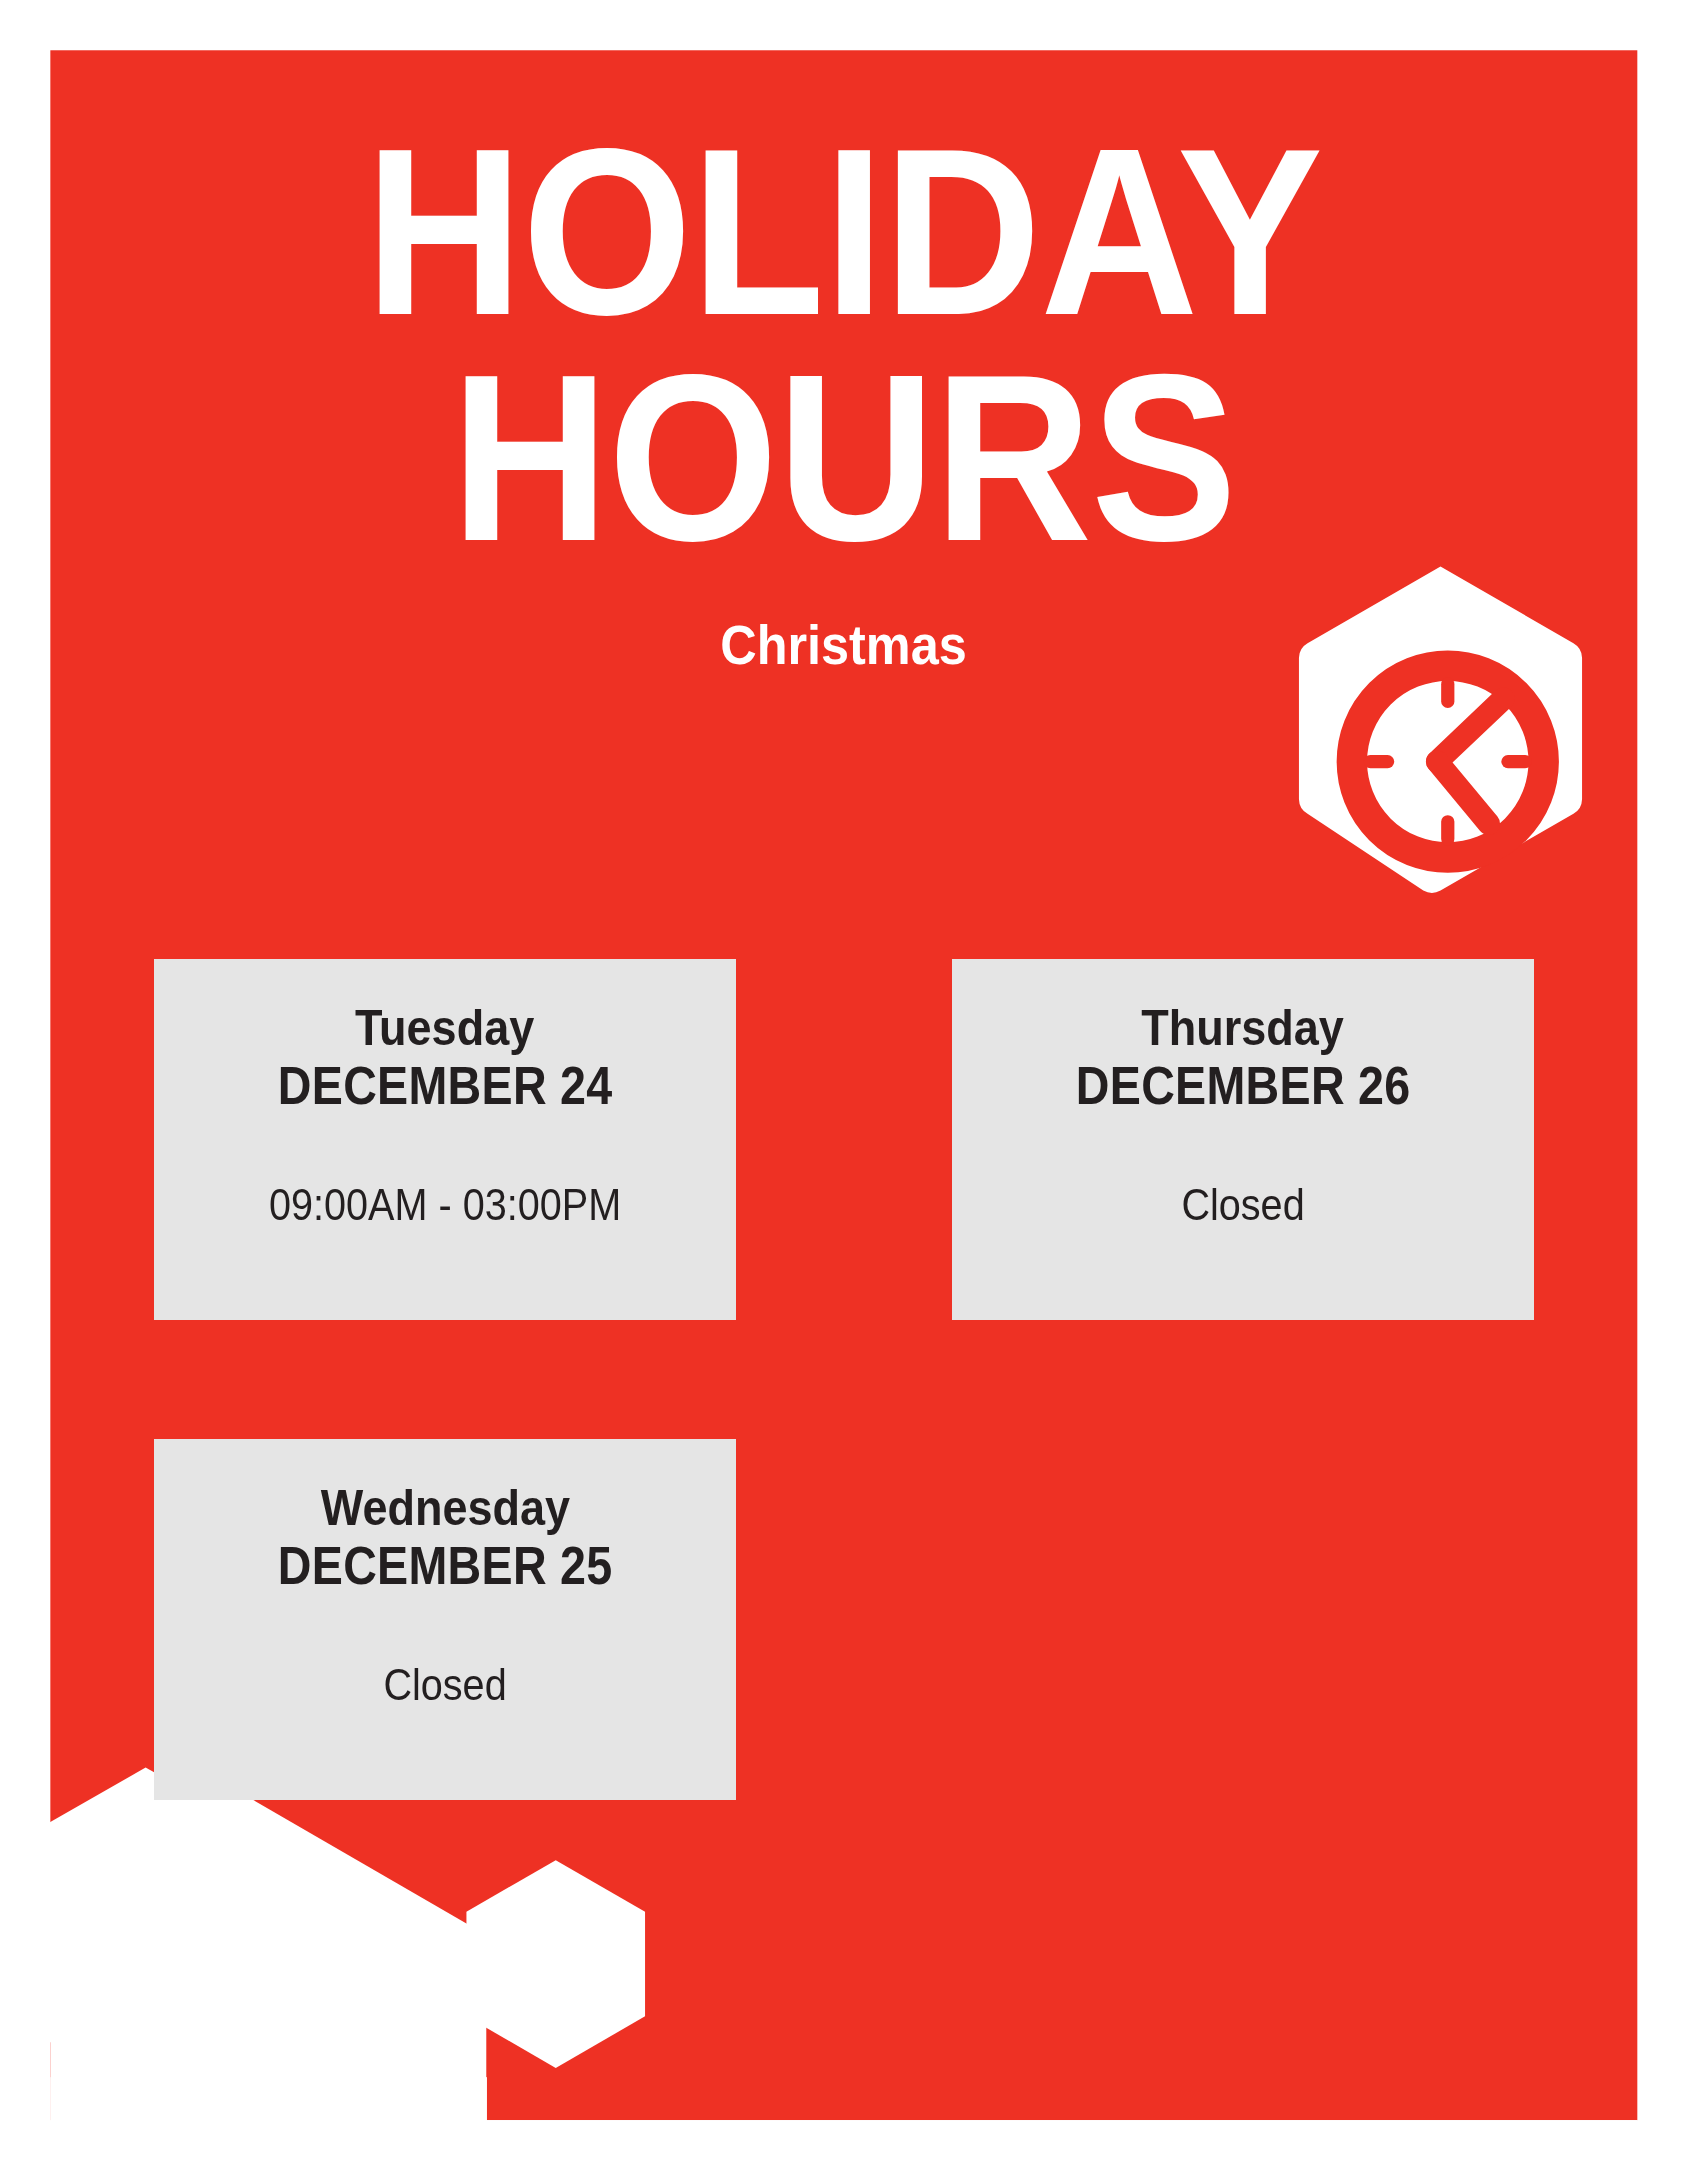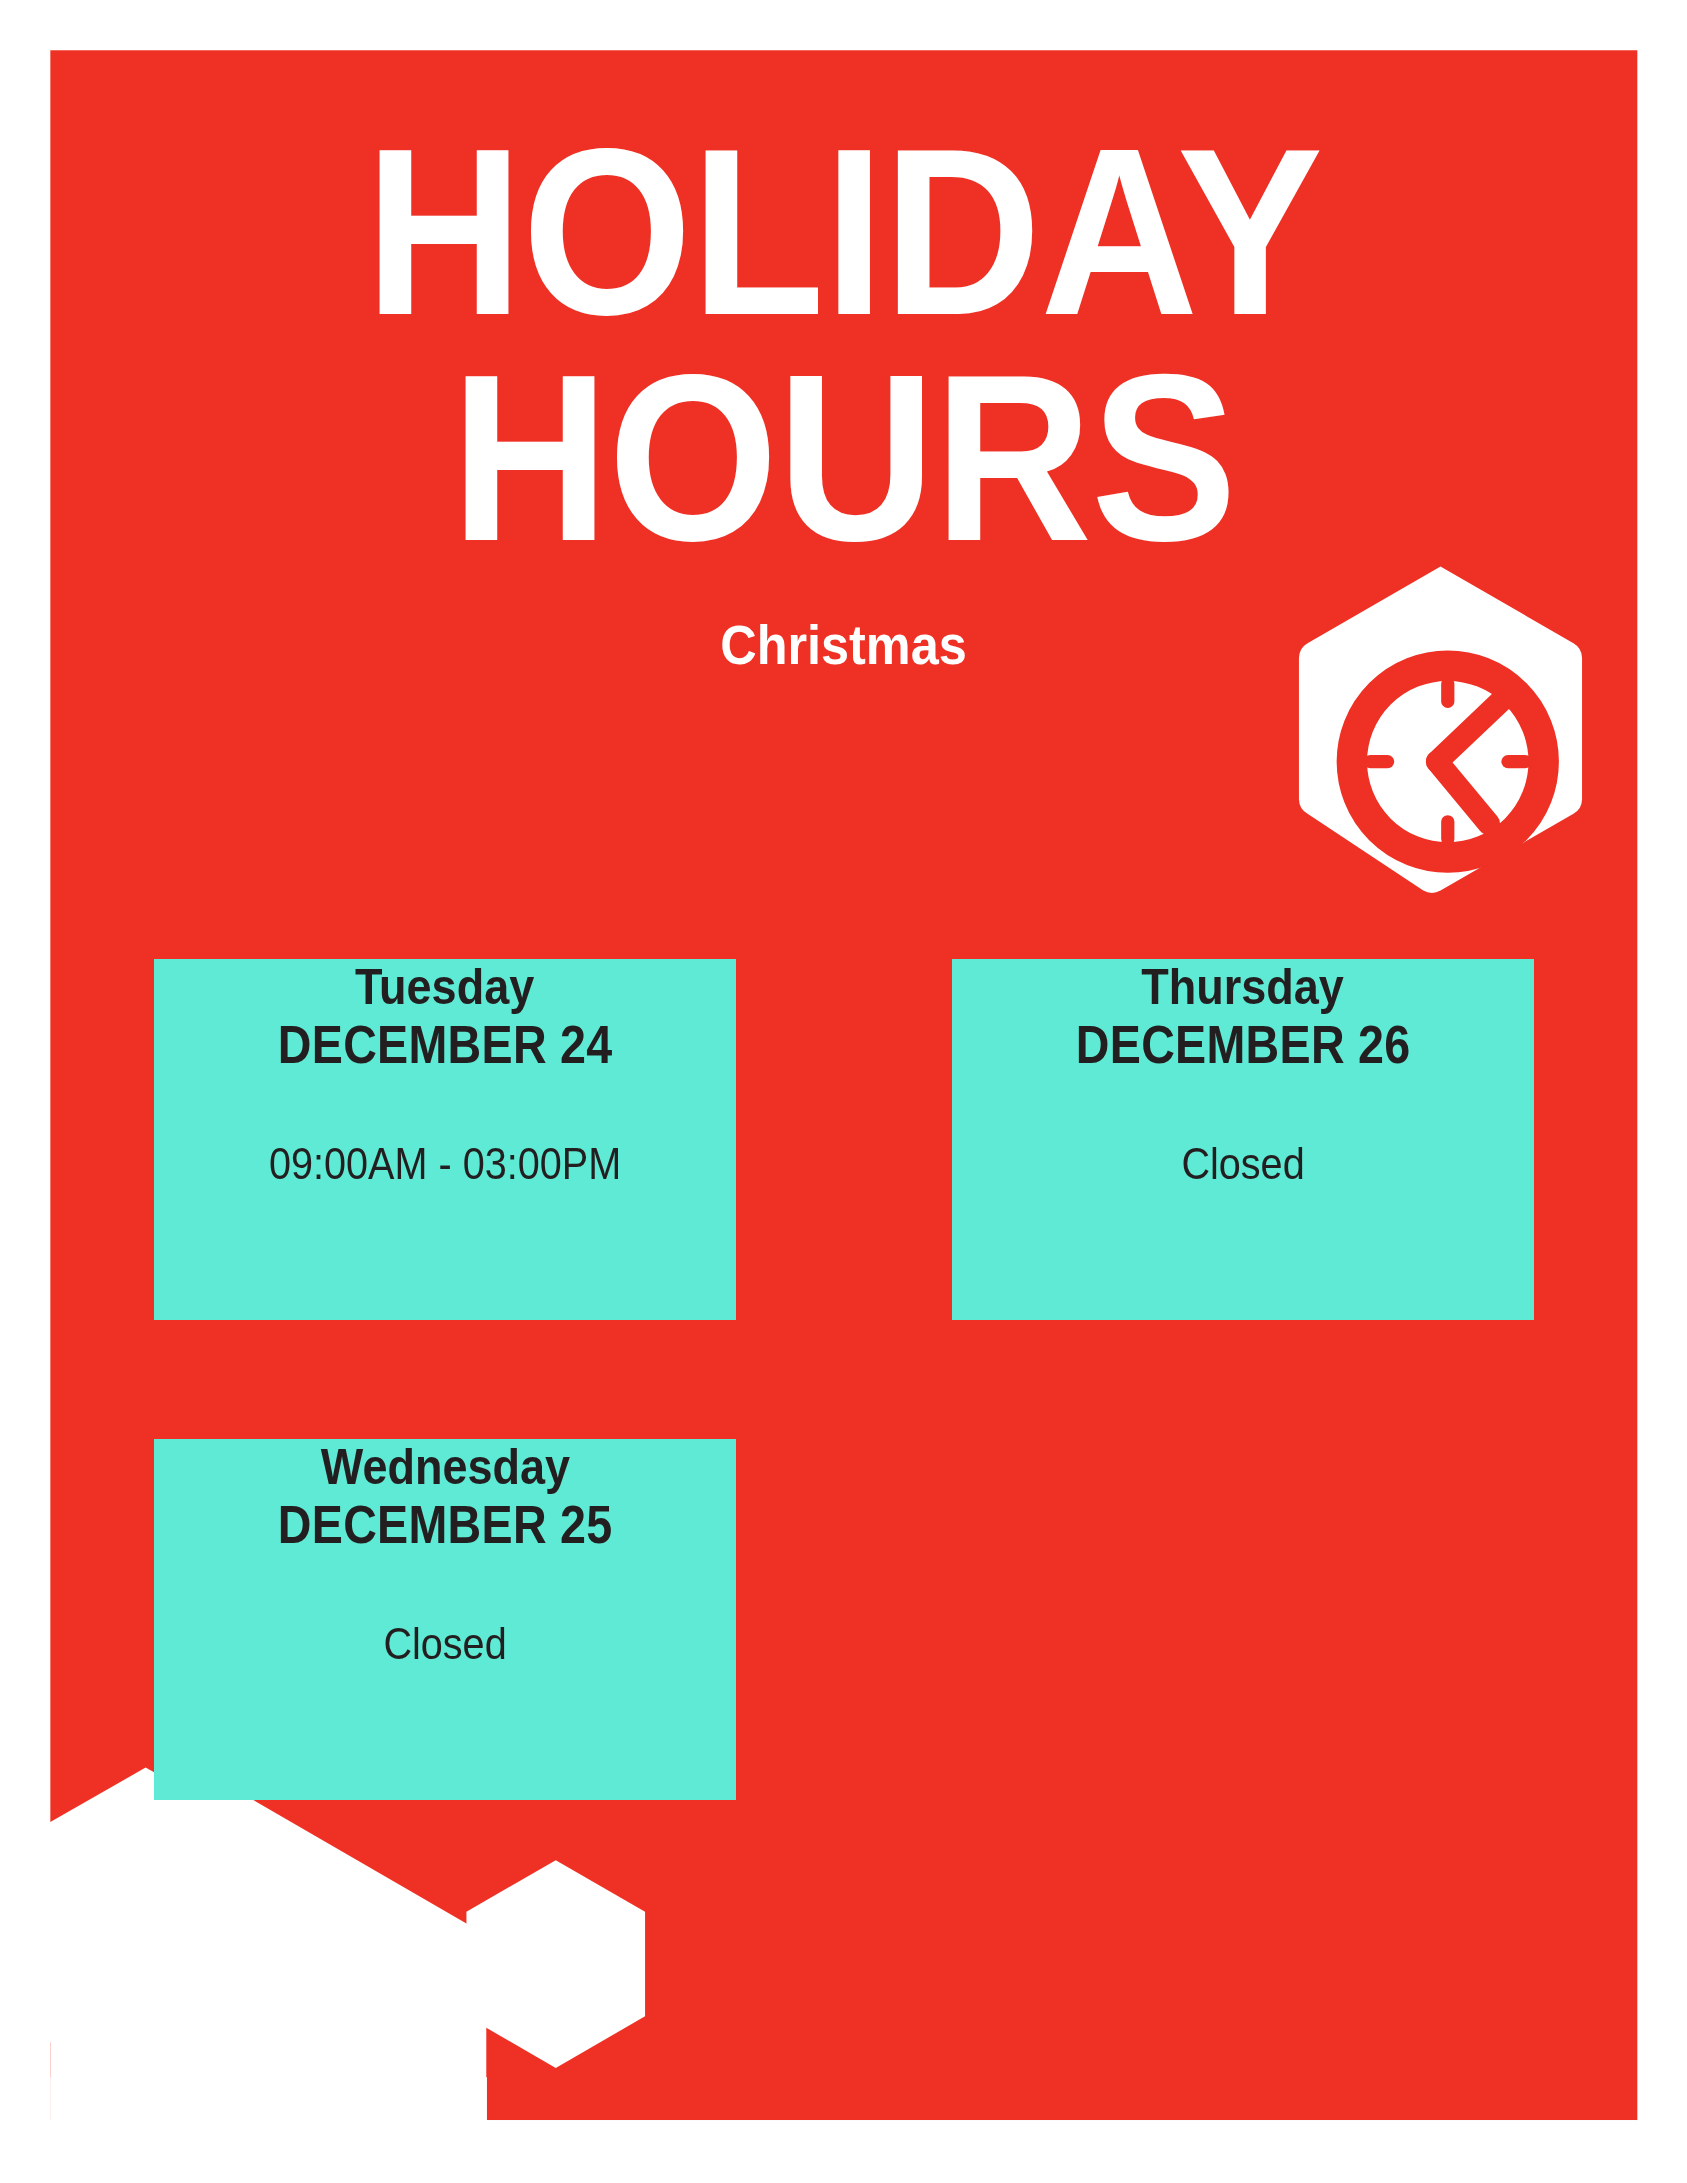--- a/index.html
+++ b/index.html
@@ -82,25 +82,26 @@
     top: 959px;
     width: 1379px;
     height: 842px;
     display: grid;
     grid-template-columns: 582px 582px;
     grid-template-rows: 361px 361px;
     column-gap: 216px;
     row-gap: 119px;
   }
   .card {
-    background: #5eead4;
+    background: #e5e5e5;
     display: flex;
     flex-direction: column;
     align-items: center;
     box-sizing: border-box;
+    padding-top: 41px;
   }
   .card-day {
     color: #231f20;
     font-family: "Liberation Sans Narrow", "Liberation Sans", sans-serif;
     font-weight: 700;
     font-size: 50px;
     line-height: 1.12;
     transform: scaleX(0.9);
     transform-origin: center;
     white-space: nowrap;

